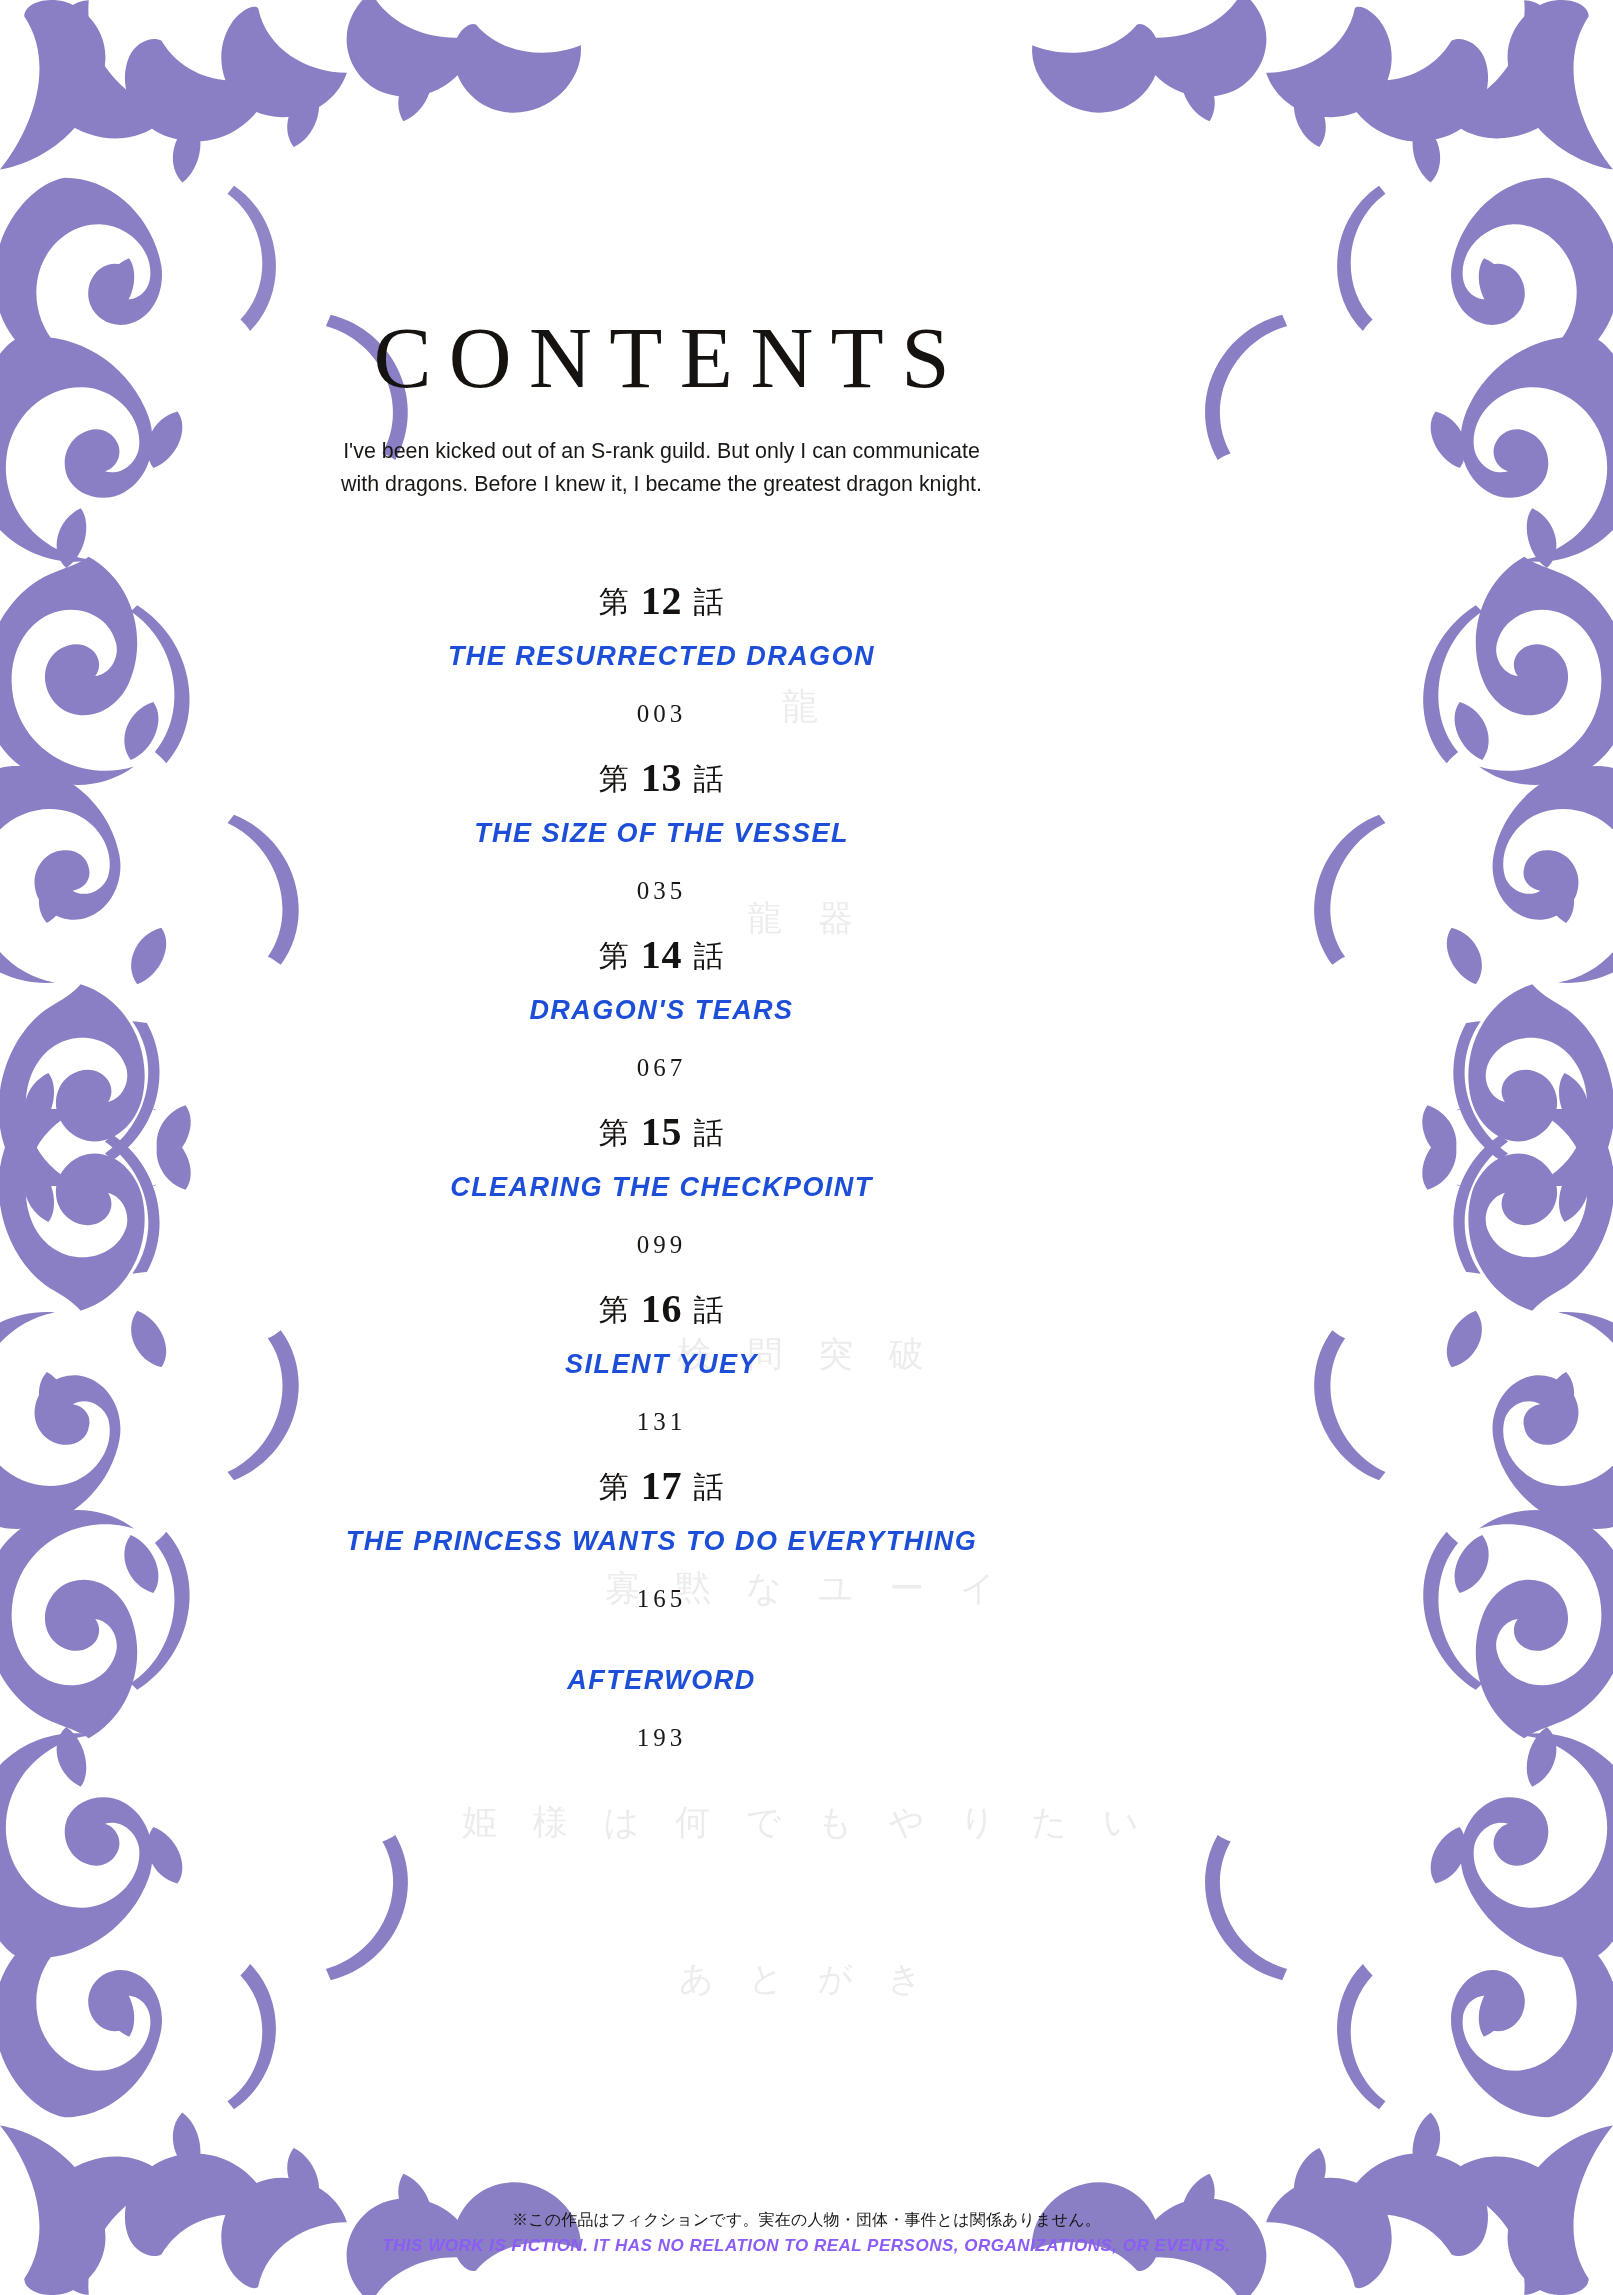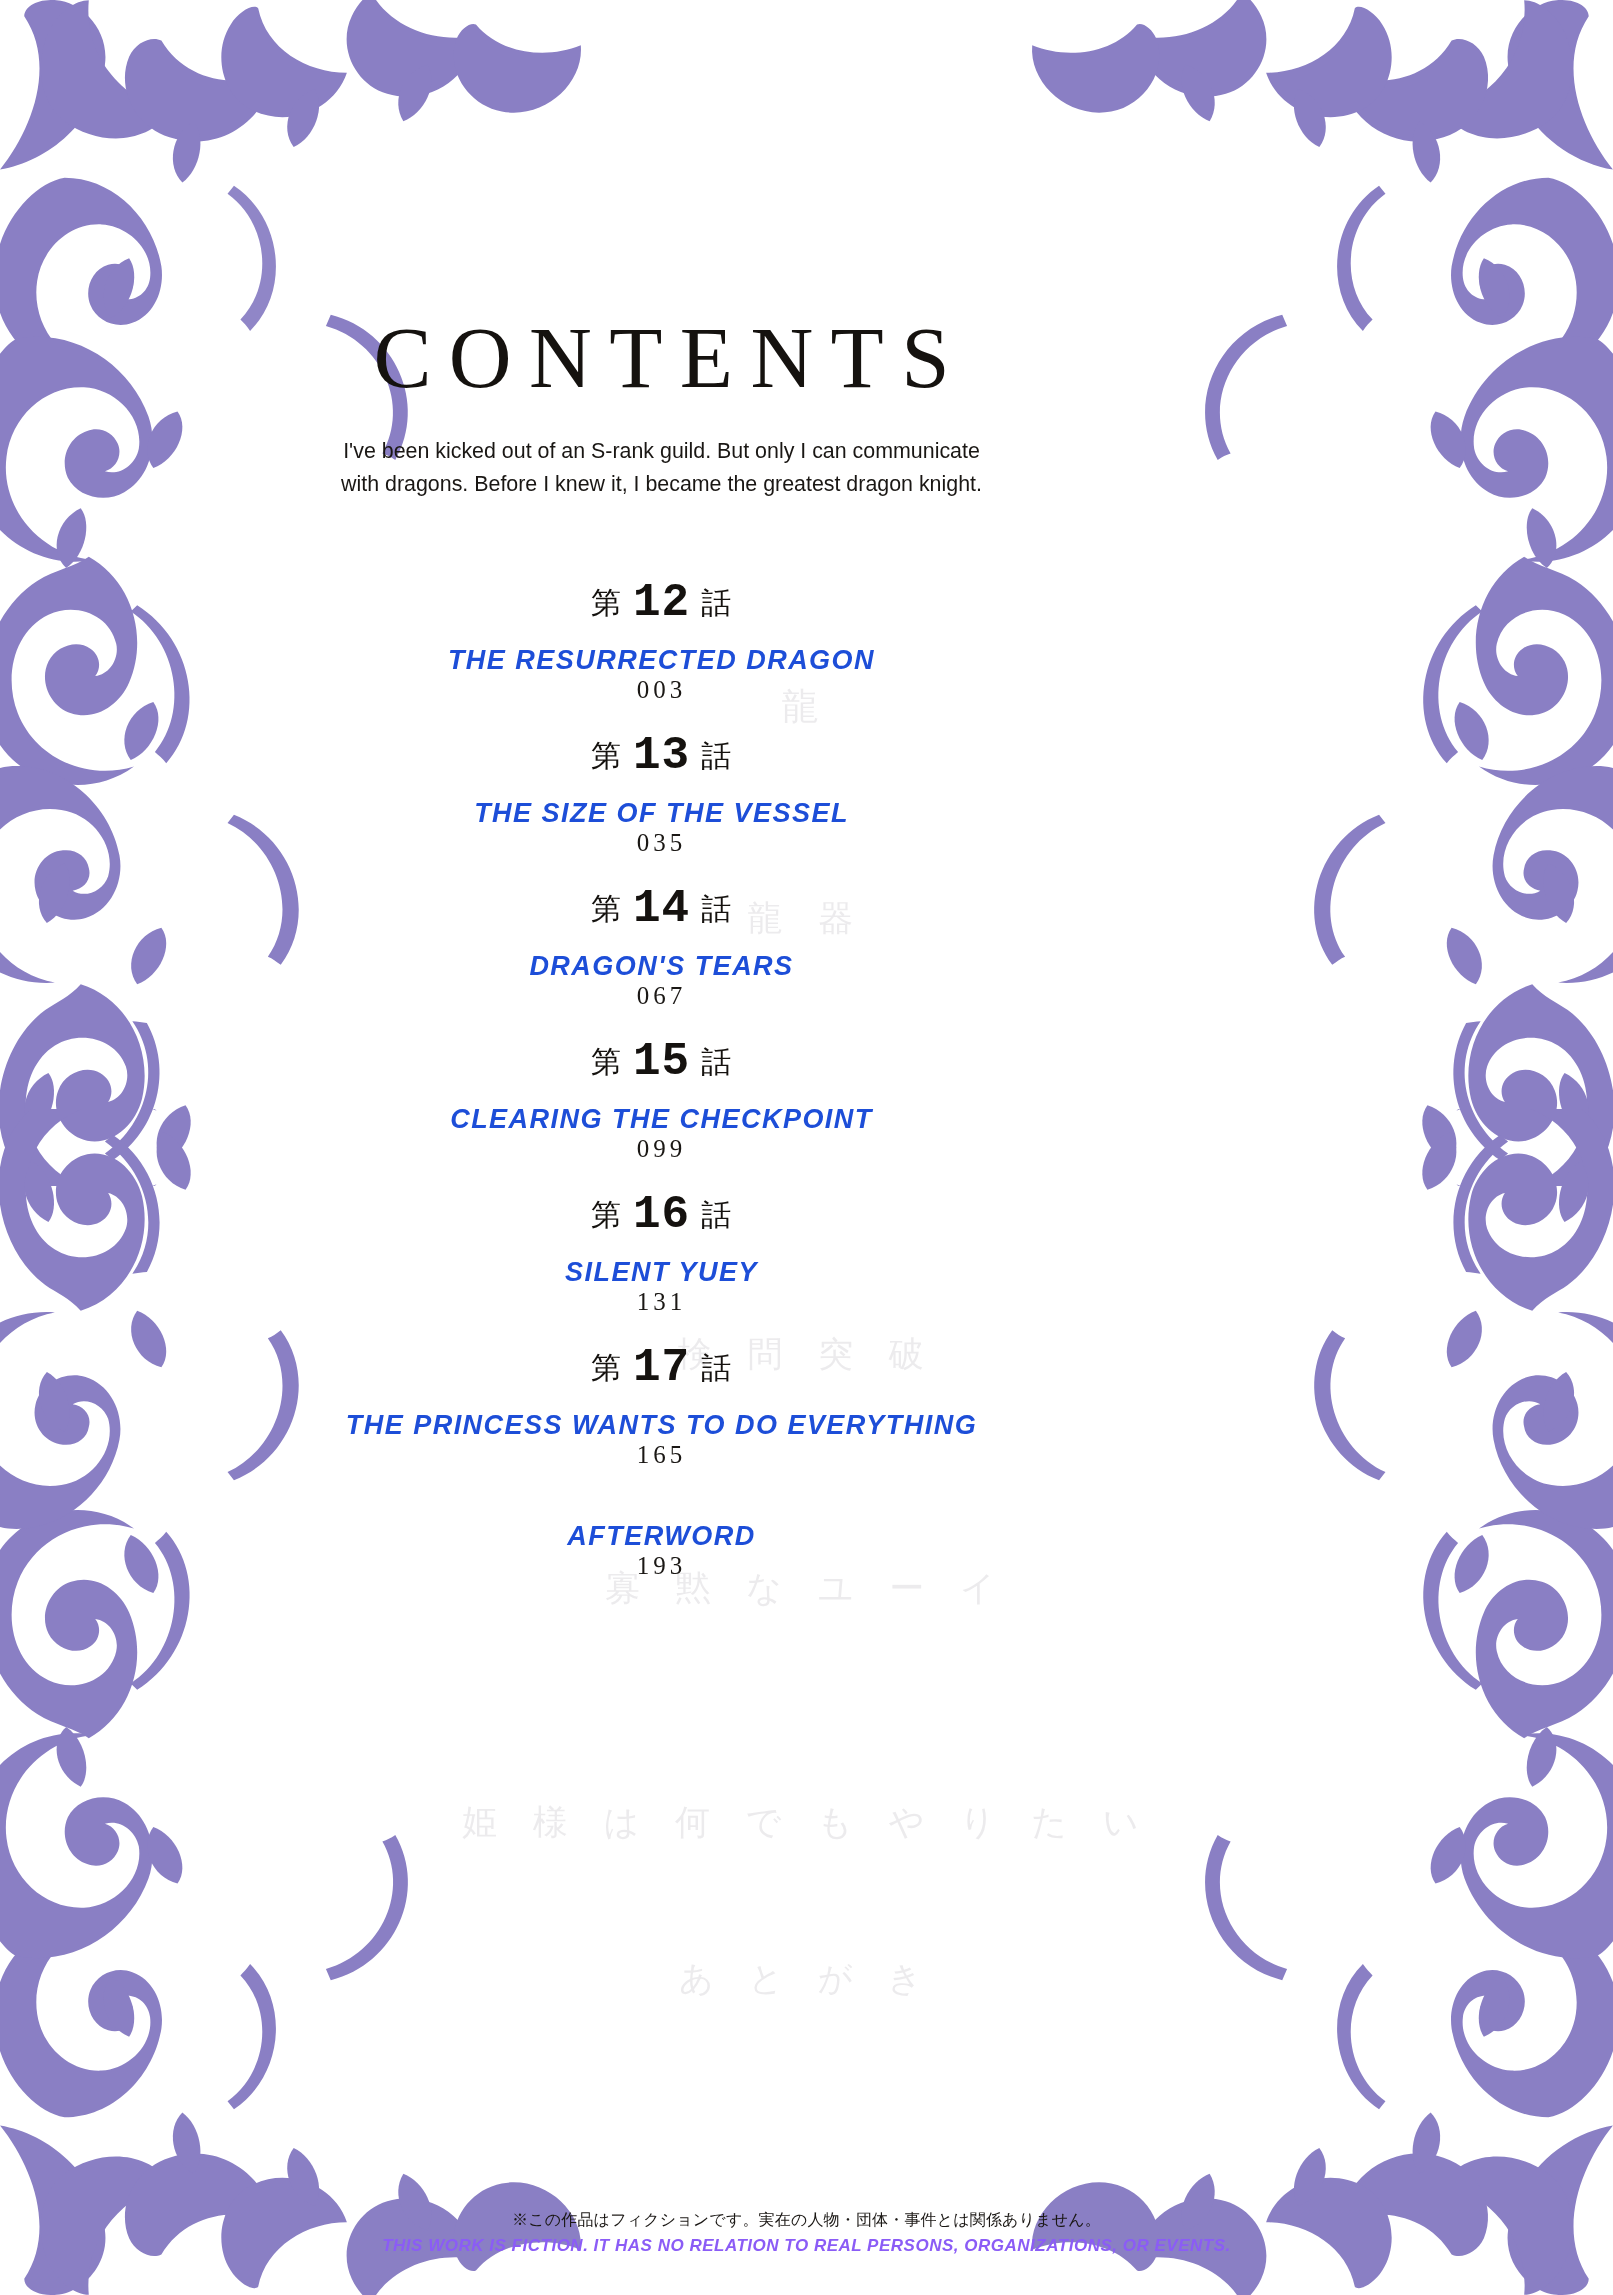--- a/index.html
+++ b/index.html
@@ -86,42 +86,42 @@
     align-items: baseline;
     justify-content: center;
     color: #15120f;
   }
   .ep-kanji {
     font-family: "DejaVu Serif", serif;
     font-size: 30px;
     letter-spacing: 0.02em;
   }
   .ep-num {
-    font-family: Liberation Mono, monospace;
-    font-size: 46px;
+    font-family: Liberation Serif, serif;
+    font-size: 40px;
     font-weight: 700;
     margin: 0 11.3px;
     letter-spacing: 0.02em;
     position: relative;
     top: 1.6px;
   }
 
   .ep-title {
     margin-top: 18px;
     font-family: "Liberation Sans", sans-serif;
     font-style: italic;
     font-weight: 700;
     font-size: 27px;
     letter-spacing: 0.055em;
     color: #1d4ed8;
     text-align: center;
   }
 
   .ep-page {
-    margin-top: 0;
+    margin-top: 28px;
     font-family: "Liberation Serif", serif;
     font-size: 25px;
     letter-spacing: 0.16em;
     color: #1b1815;
   }
 
   .toc-entry.afterword { margin-top: 27.4px; }
   .toc-entry.afterword .ep-title { margin-top: 0; }
 
   

